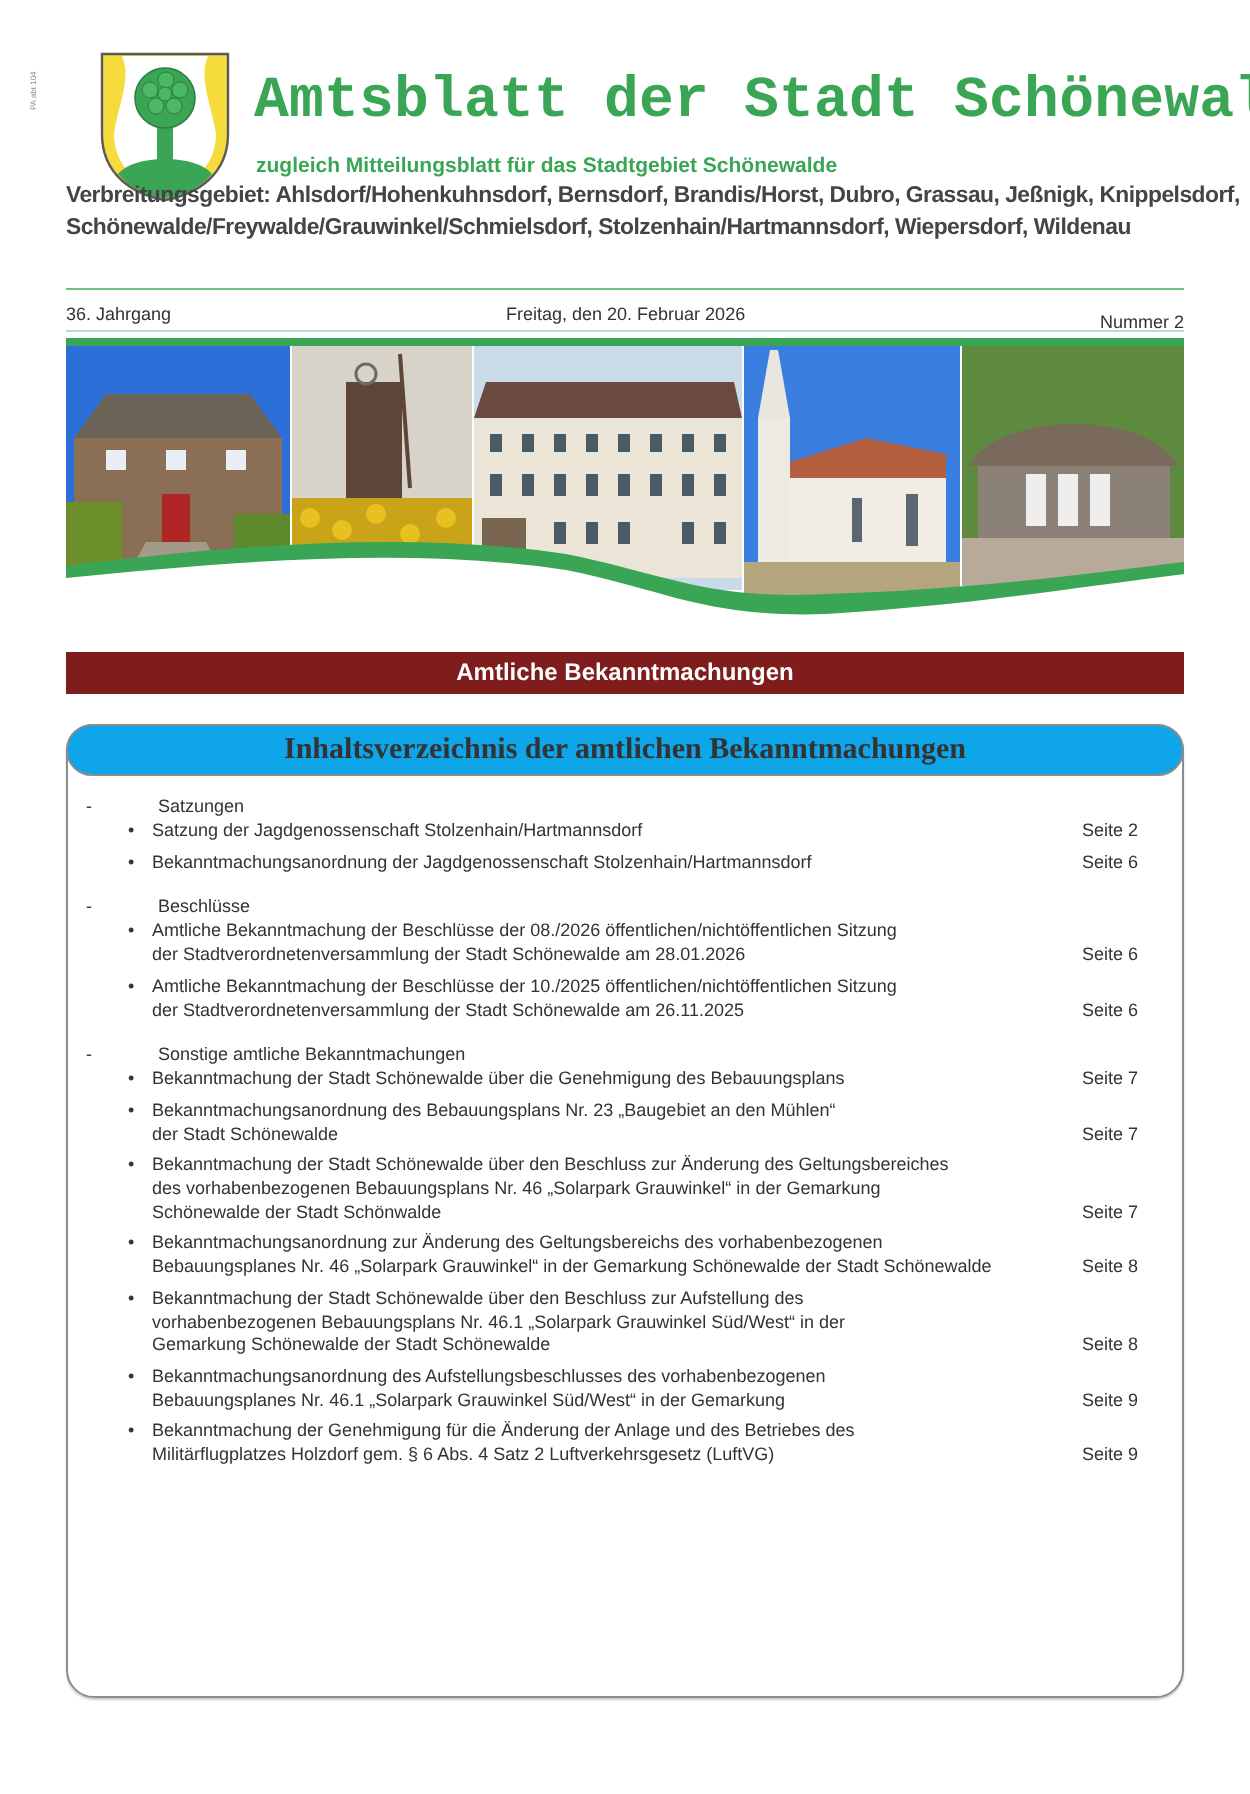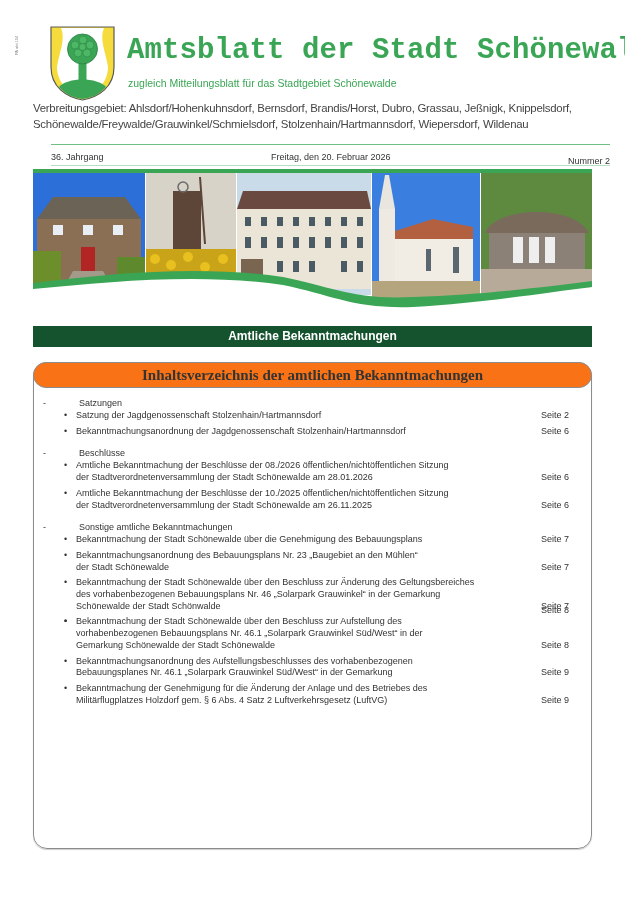--- a/index.html
+++ b/index.html
@@ -15,55 +15,55 @@
 
   .crest { position: absolute; left: 49px; top: 25px; width: 67px; height: 76px; }
 
   .masthead-title {
     position: absolute; left: 127px; top: 34px;
     font-family: Liberation Mono, monospace; font-weight: bold;
     font-size: 29px; color: #3aa655; letter-spacing: 0.1px; white-space: nowrap;
   }
   .masthead-sub {
     position: absolute; left: 128px; top: 77px;
-    font-size: 10.5px; font-weight: normal; color: #3aa655; white-space: nowrap;
+    font-size: 10.5px; font-weight: bold; color: #3aa655; white-space: nowrap;
   }
 
   .distribution {
-    position: absolute; left: 33px; top: 100px; width: 560px;
-    font-size: 11.4px; line-height: 16px; color: #444; letter-spacing: -0.25px;
+    position: absolute; left: 33px; top: 90px; width: 560px;
+    font-size: 11.4px; line-height: 16px; color: #444; letter-spacing: -0.25px; font-weight: bold;
   }
   .distribution span { display: block; white-space: nowrap; }
 
   .info-bar {
     position: absolute; left: 33px; top: 144px; width: 559px; height: 22px;
     border-top: 1px solid #6dbf83; border-bottom: 1px solid #b8dfc3;
-    font-size: 9px; color: #333; margin-left: 18px;
+    font-size: 9px; color: #333;
   }
   .info-bar .left { position: absolute; left: 0; top: 7px; }
   .info-bar .center { position: absolute; left: 220px; top: 7px; }
   .info-bar .right { position: absolute; right: 0; top: 11px; }
 
   .photo-strip { position: absolute; left: 33px; top: 169px; width: 559px; height: 140px; }
   .photo-strip svg { display: block; }
 
   .section-banner {
     position: absolute; left: 33px; top: 326px; width: 559px; height: 21px;
-    background: #14532d; color: #fff; text-align: center;
+    background: #7f1d1d; color: #fff; text-align: center;
     font-size: 12px; font-weight: bold; line-height: 21px;
   }
 
   .toc-box {
     position: absolute; left: 33px; top: 362px; width: 559px; height: 487px;
     border: 1px solid #8c8c8c; border-radius: 14px;
     box-shadow: 0 1px 1px rgba(0,0,0,0.2);
   }
   .toc-header {
     position: absolute; left: -1px; top: -1px; width: 559px; height: 26px;
-    background: #f97316; border: 1px solid #8c8c8c; border-radius: 14px;
+    background: #0ea5e9; border: 1px solid #8c8c8c; border-radius: 14px;
     text-align: center; line-height: 24px;
     font-family: "Liberation Serif", serif; font-weight: bold; font-size: 15px; color: #333;
   }
 
   .toc-content { position: absolute; left: 0; top: 33px; width: 559px; font-size: 9px; color: #333; }
   .toc-section { position: relative; margin-bottom: 9px; }
   .toc-section-head { position: relative; height: 14px; line-height: 14px; }
   .toc-dash { position: absolute; left: 9px; }
   .toc-section-title { position: absolute; left: 45px; }
   .toc-item { position: relative; padding-left: 42px; padding-right: 60px; line-height: 11.7px; margin-bottom: 4px; }
@@ -270,20 +270,24 @@
         <span class="toc-bullet">•</span>
         <div class="toc-text">
           <span>Bekanntmachung der Stadt Schönewalde über den Beschluss zur Änderung des Geltungsbereiches</span>
           <span>des vorhabenbezogenen Bebauungsplans Nr. 46 „Solarpark Grauwinkel“ in der Gemarkung</span>
           <span>Schönewalde der Stadt Schönwalde</span>
         </div>
         <span class="toc-page">Seite 7</span>
       </div>
       <div class="toc-item">
         <span class="toc-bullet">•</span>
+        <div class="toc-text">
+          <span>Bekanntmachungsanordnung zur Änderung des Geltungsbereichs des vorhabenbezogenen</span>
+          <span>Bebauungsplanes Nr. 46 „Solarpark Grauwinkel“ in der Gemarkung Schönewalde der Stadt Schönewalde</span>
+        </div>
         <span class="toc-page">Seite 8</span>
       </div>
       <div class="toc-item">
         <span class="toc-bullet">•</span>
         <div class="toc-text">
           <span>Bekanntmachung der Stadt Schönewalde über den Beschluss zur Aufstellung des</span>
           <span>vorhabenbezogenen Bebauungsplans Nr. 46.1 „Solarpark Grauwinkel Süd/West“ in der</span>
           <span>Gemarkung Schönewalde der Stadt Schönewalde</span>
         </div>
         <span class="toc-page">Seite 8</span>

